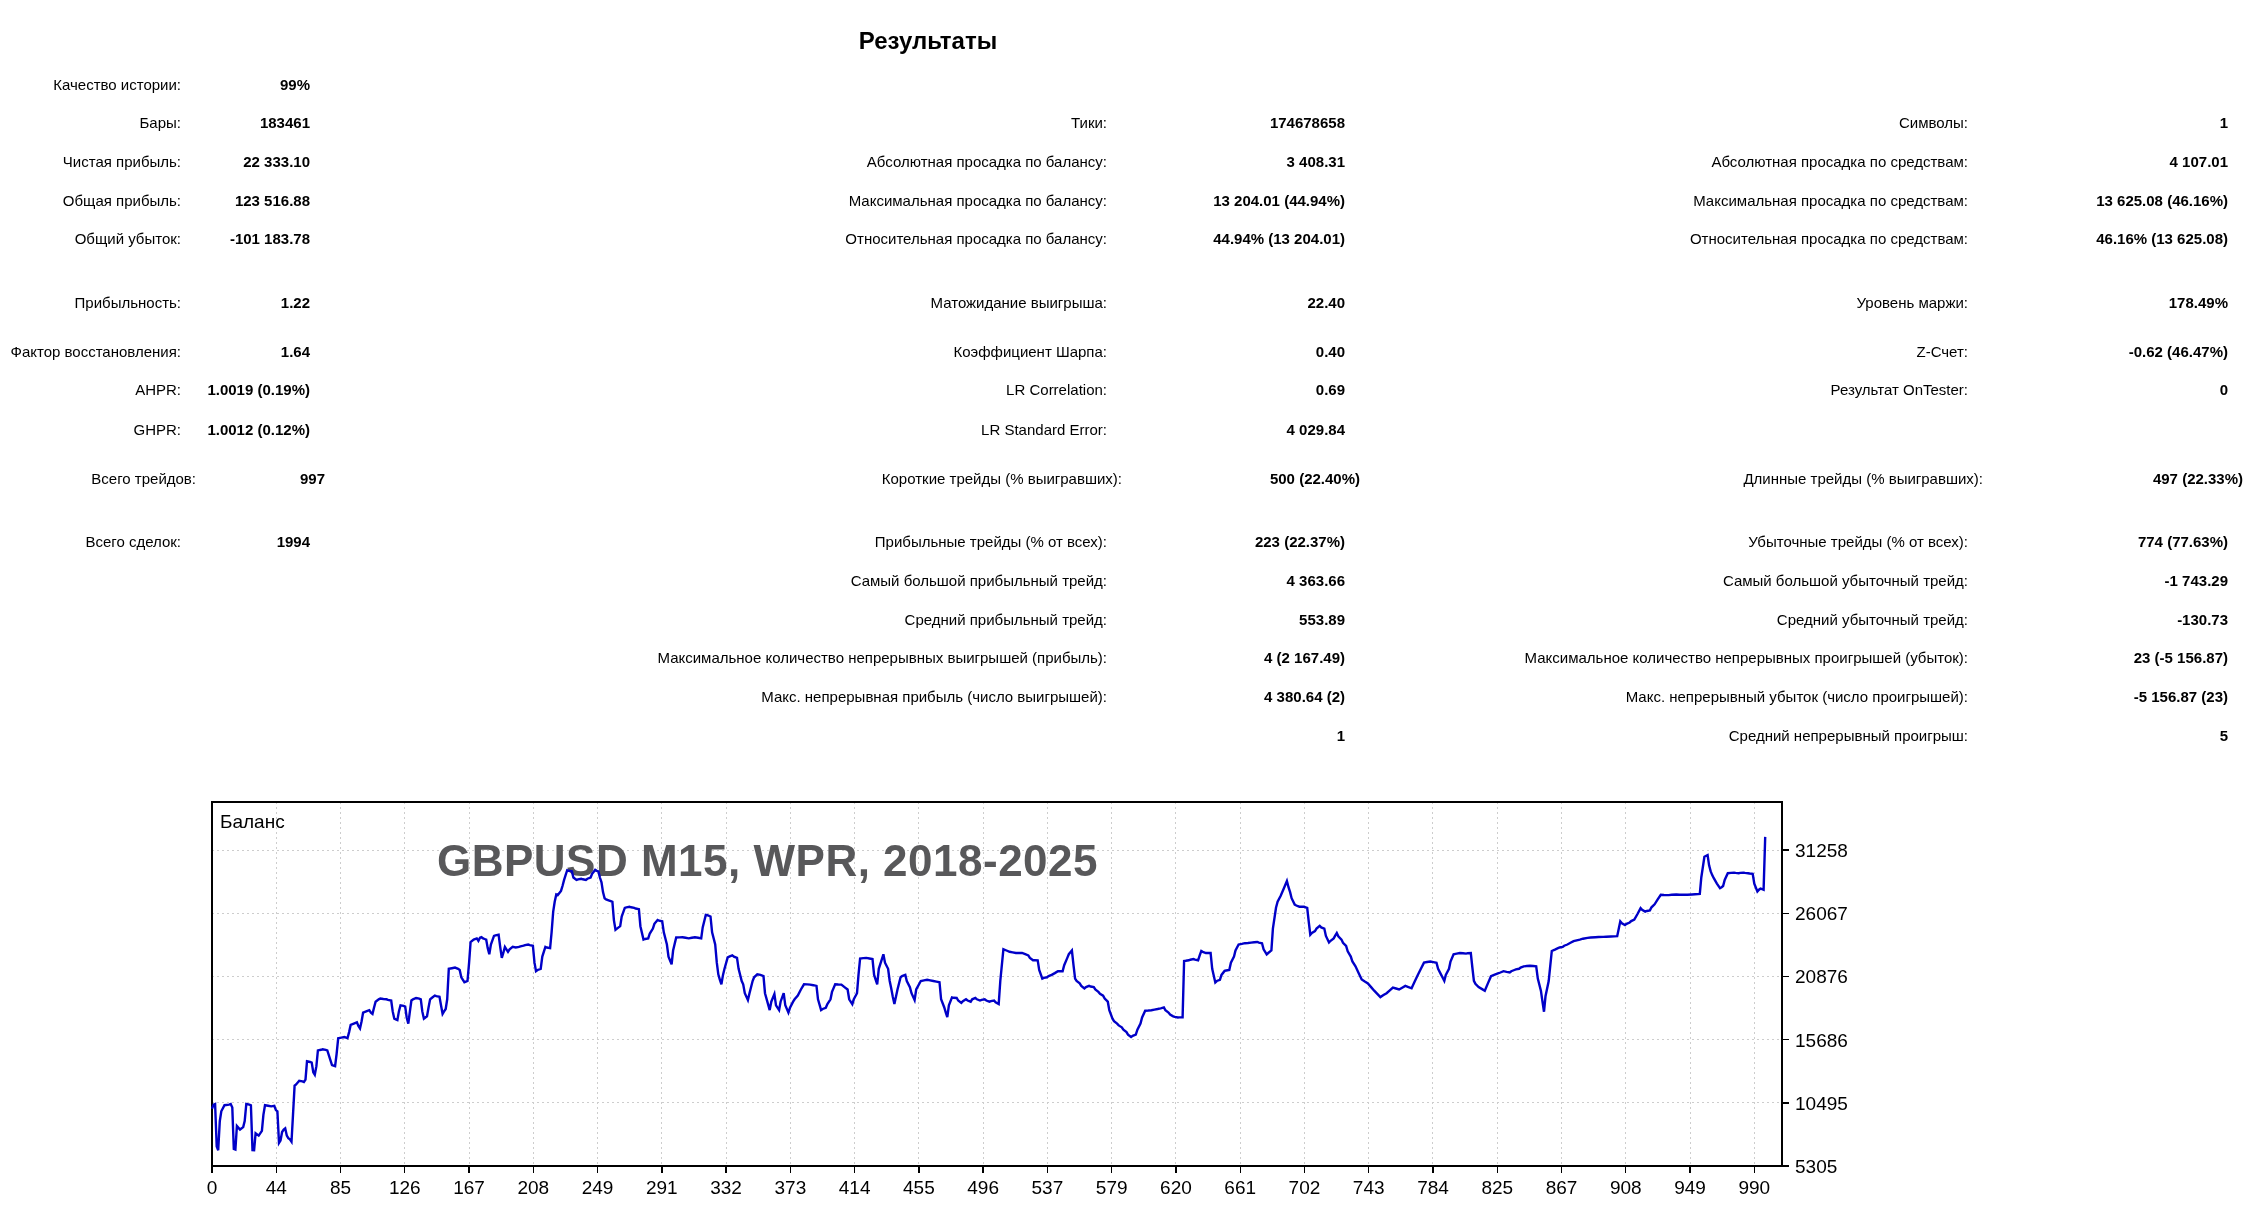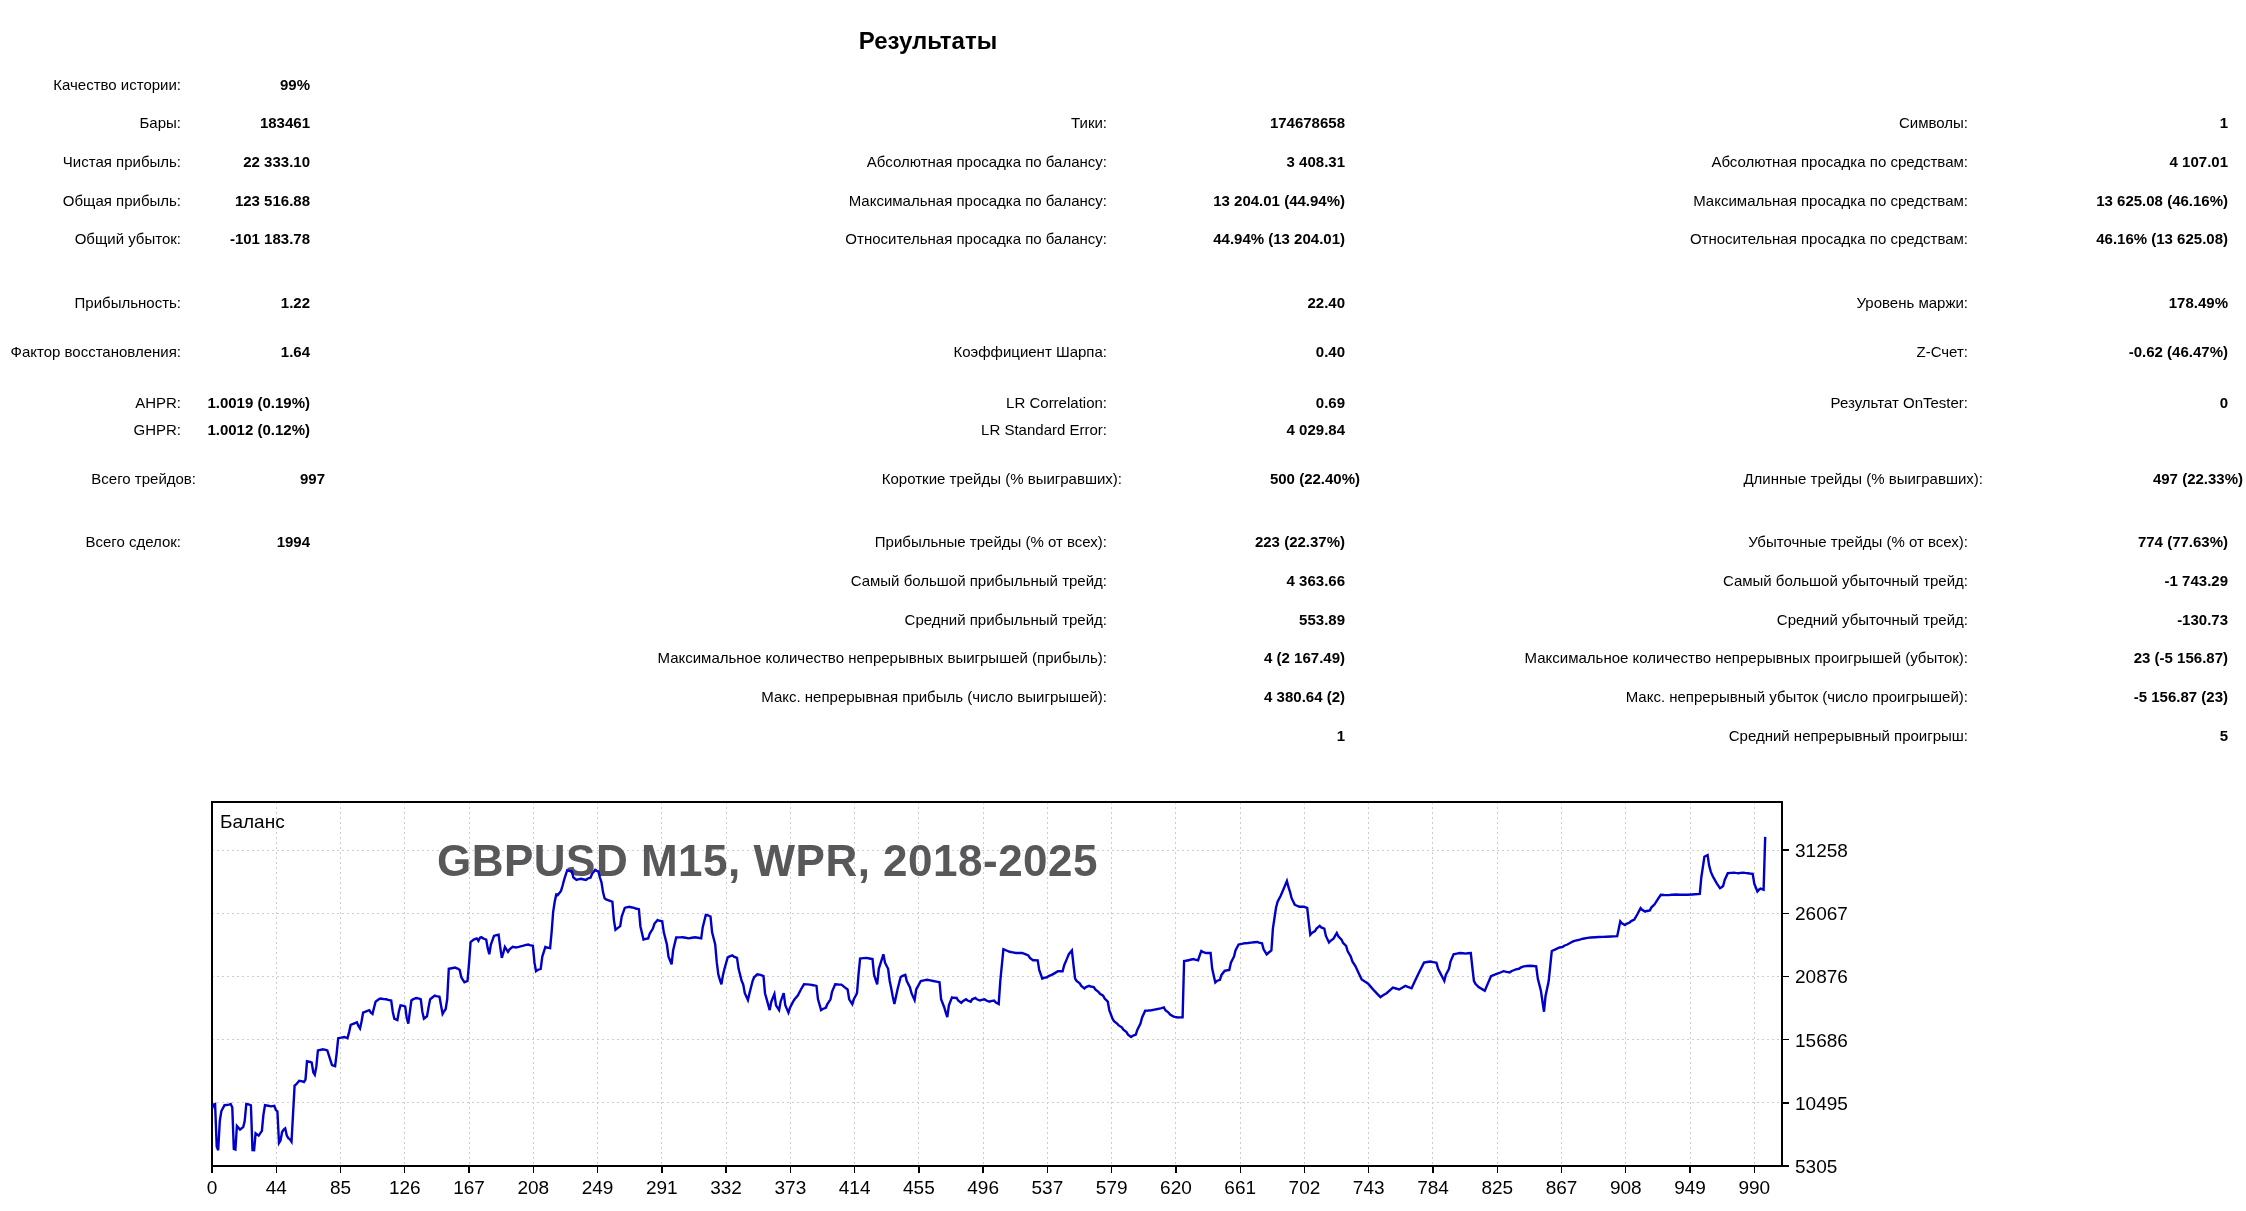--- a/index.html
+++ b/index.html
@@ -56,33 +56,34 @@
       <div class="lab c1l">Общий убыток:</div>
       <div class="val c1v">-101 183.78</div>
       <div class="lab c2l">Относительная просадка по балансу:</div>
       <div class="val c2v">44.94% (13 204.01)</div>
       <div class="lab c3l">Относительная просадка по средствам:</div>
       <div class="val c3v">46.16% (13 625.08)</div>
     </div>
     <div class="row" style="top: 284px;">
       <div class="lab c1l">Прибыльность:</div>
       <div class="val c1v">1.22</div>
+      <div class="lab c2l">Матожидание выигрыша:</div>
       <div class="val c2v">22.40</div>
       <div class="lab c3l">Уровень маржи:</div>
       <div class="val c3v">178.49%</div>
     </div>
     <div class="row" style="top: 333px;">
       <div class="lab c1l">Фактор восстановления:</div>
       <div class="val c1v">1.64</div>
       <div class="lab c2l">Коэффициент Шарпа:</div>
       <div class="val c2v">0.40</div>
       <div class="lab c3l">Z-Счет:</div>
       <div class="val c3v">-0.62 (46.47%)</div>
     </div>
-    <div class="row" style="top: 384px;">
+    <div class="row" style="top: 371px;">
       <div class="lab c1l">AHPR:</div>
       <div class="val c1v">1.0019 (0.19%)</div>
       <div class="lab c2l">LR Correlation:</div>
       <div class="val c2v">0.69</div>
       <div class="lab c3l">Результат OnTester:</div>
       <div class="val c3v">0</div>
     </div>
     <div class="row" style="top: 385px; margin-top: 26px;">
       <div class="lab c1l">GHPR:</div>
       <div class="val c1v">1.0012 (0.12%)</div>

